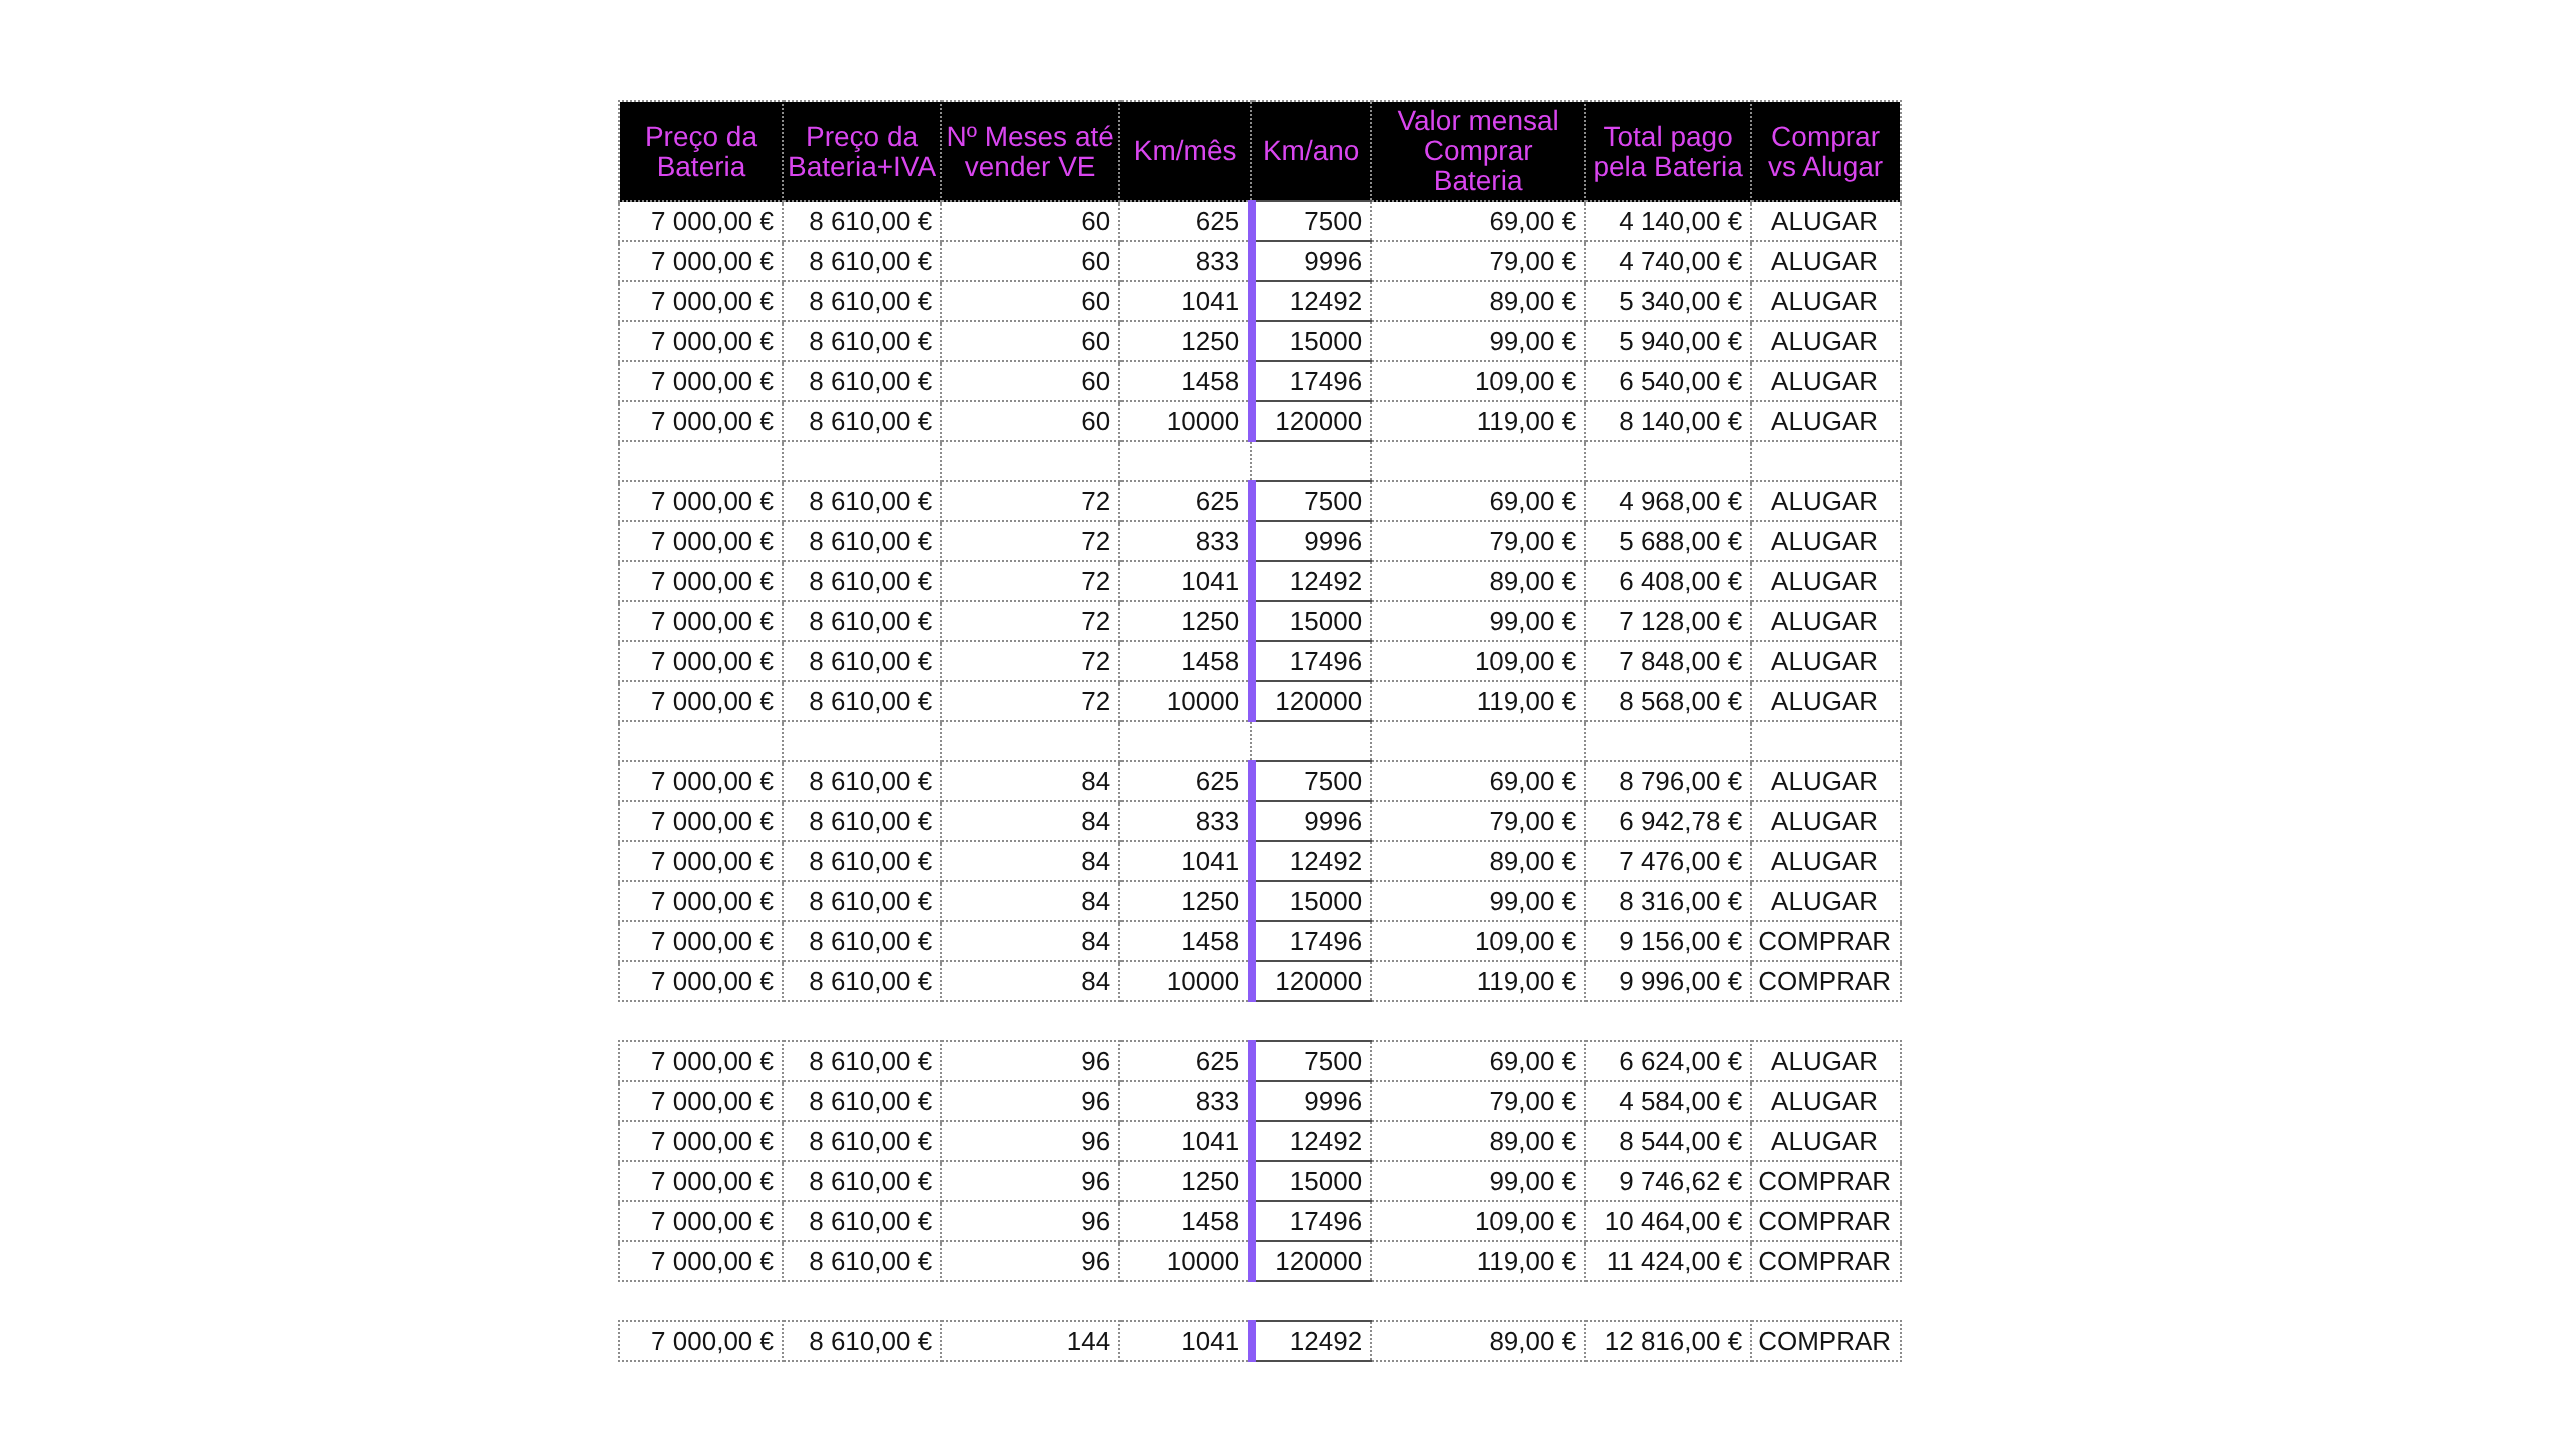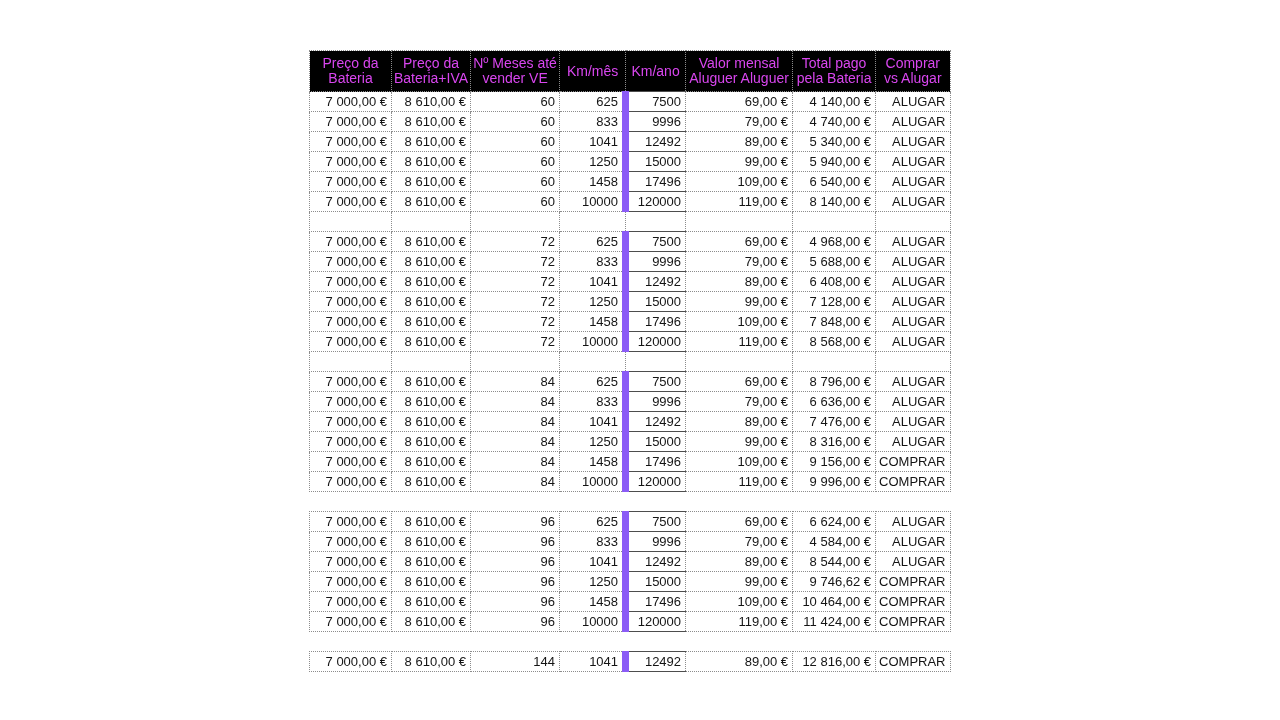--- a/index.html
+++ b/index.html
@@ -33,23 +33,23 @@
     font-size: 13px;
     color: #141414;
     vertical-align: middle;
     white-space: nowrap;
     overflow: hidden;
     padding: 0 4px;
     border: 1px dotted #8c8c8c;
     background: #ffffff;
   }
   td.num { text-align: right; }
-  td.txt { text-align: right; padding-left: 3px; }
+  td.txt { text-align: center; padding-left: 3px; }
   td.kmano {
-    border-left: 7px solid #8b5cf6;
+    border-left: 4px solid #8b5cf6;
     border-top: 1px solid #4d4d4d;
     border-bottom: 1px solid #4d4d4d;
   }
   tr.spacer td { padding: 0; }
   tr.spacer.plain td { border: none; }
 </style>
 </head>
 <body>
 
 <div class="canvas">
@@ -68,21 +68,21 @@
       <tr id="header-row">
           <th>Preço da
 Bateria</th>
           <th>Preço da
 Bateria+IVA</th>
           <th>Nº Meses até
 vender VE</th>
           <th>Km/mês</th>
           <th>Km/ano</th>
           <th>Valor mensal
-Aluguer Aluguer</th>
+Comprar Bateria</th>
           <th>Total pago
 pela Bateria</th>
           <th>Comprar
 vs Alugar</th>
         </tr>
     </thead>
     <tbody id="table-body">
         <tr>
           <td class="num">7 000,00 €</td>
           <td class="num">8 610,00 €</td>
@@ -233,21 +233,21 @@
           <td class="num">8 796,00 €</td>
           <td class="txt">ALUGAR</td>
         </tr>
         <tr>
           <td class="num">7 000,00 €</td>
           <td class="num">8 610,00 €</td>
           <td class="num">84</td>
           <td class="num">833</td>
           <td class="num kmano">9996</td>
           <td class="num">79,00 €</td>
-          <td class="num">6 636,00 €</td>
+          <td class="num">6 942,78 €</td>
           <td class="txt">ALUGAR</td>
         </tr>
         <tr>
           <td class="num">7 000,00 €</td>
           <td class="num">8 610,00 €</td>
           <td class="num">84</td>
           <td class="num">1041</td>
           <td class="num kmano">12492</td>
           <td class="num">89,00 €</td>
           <td class="num">7 476,00 €</td>

